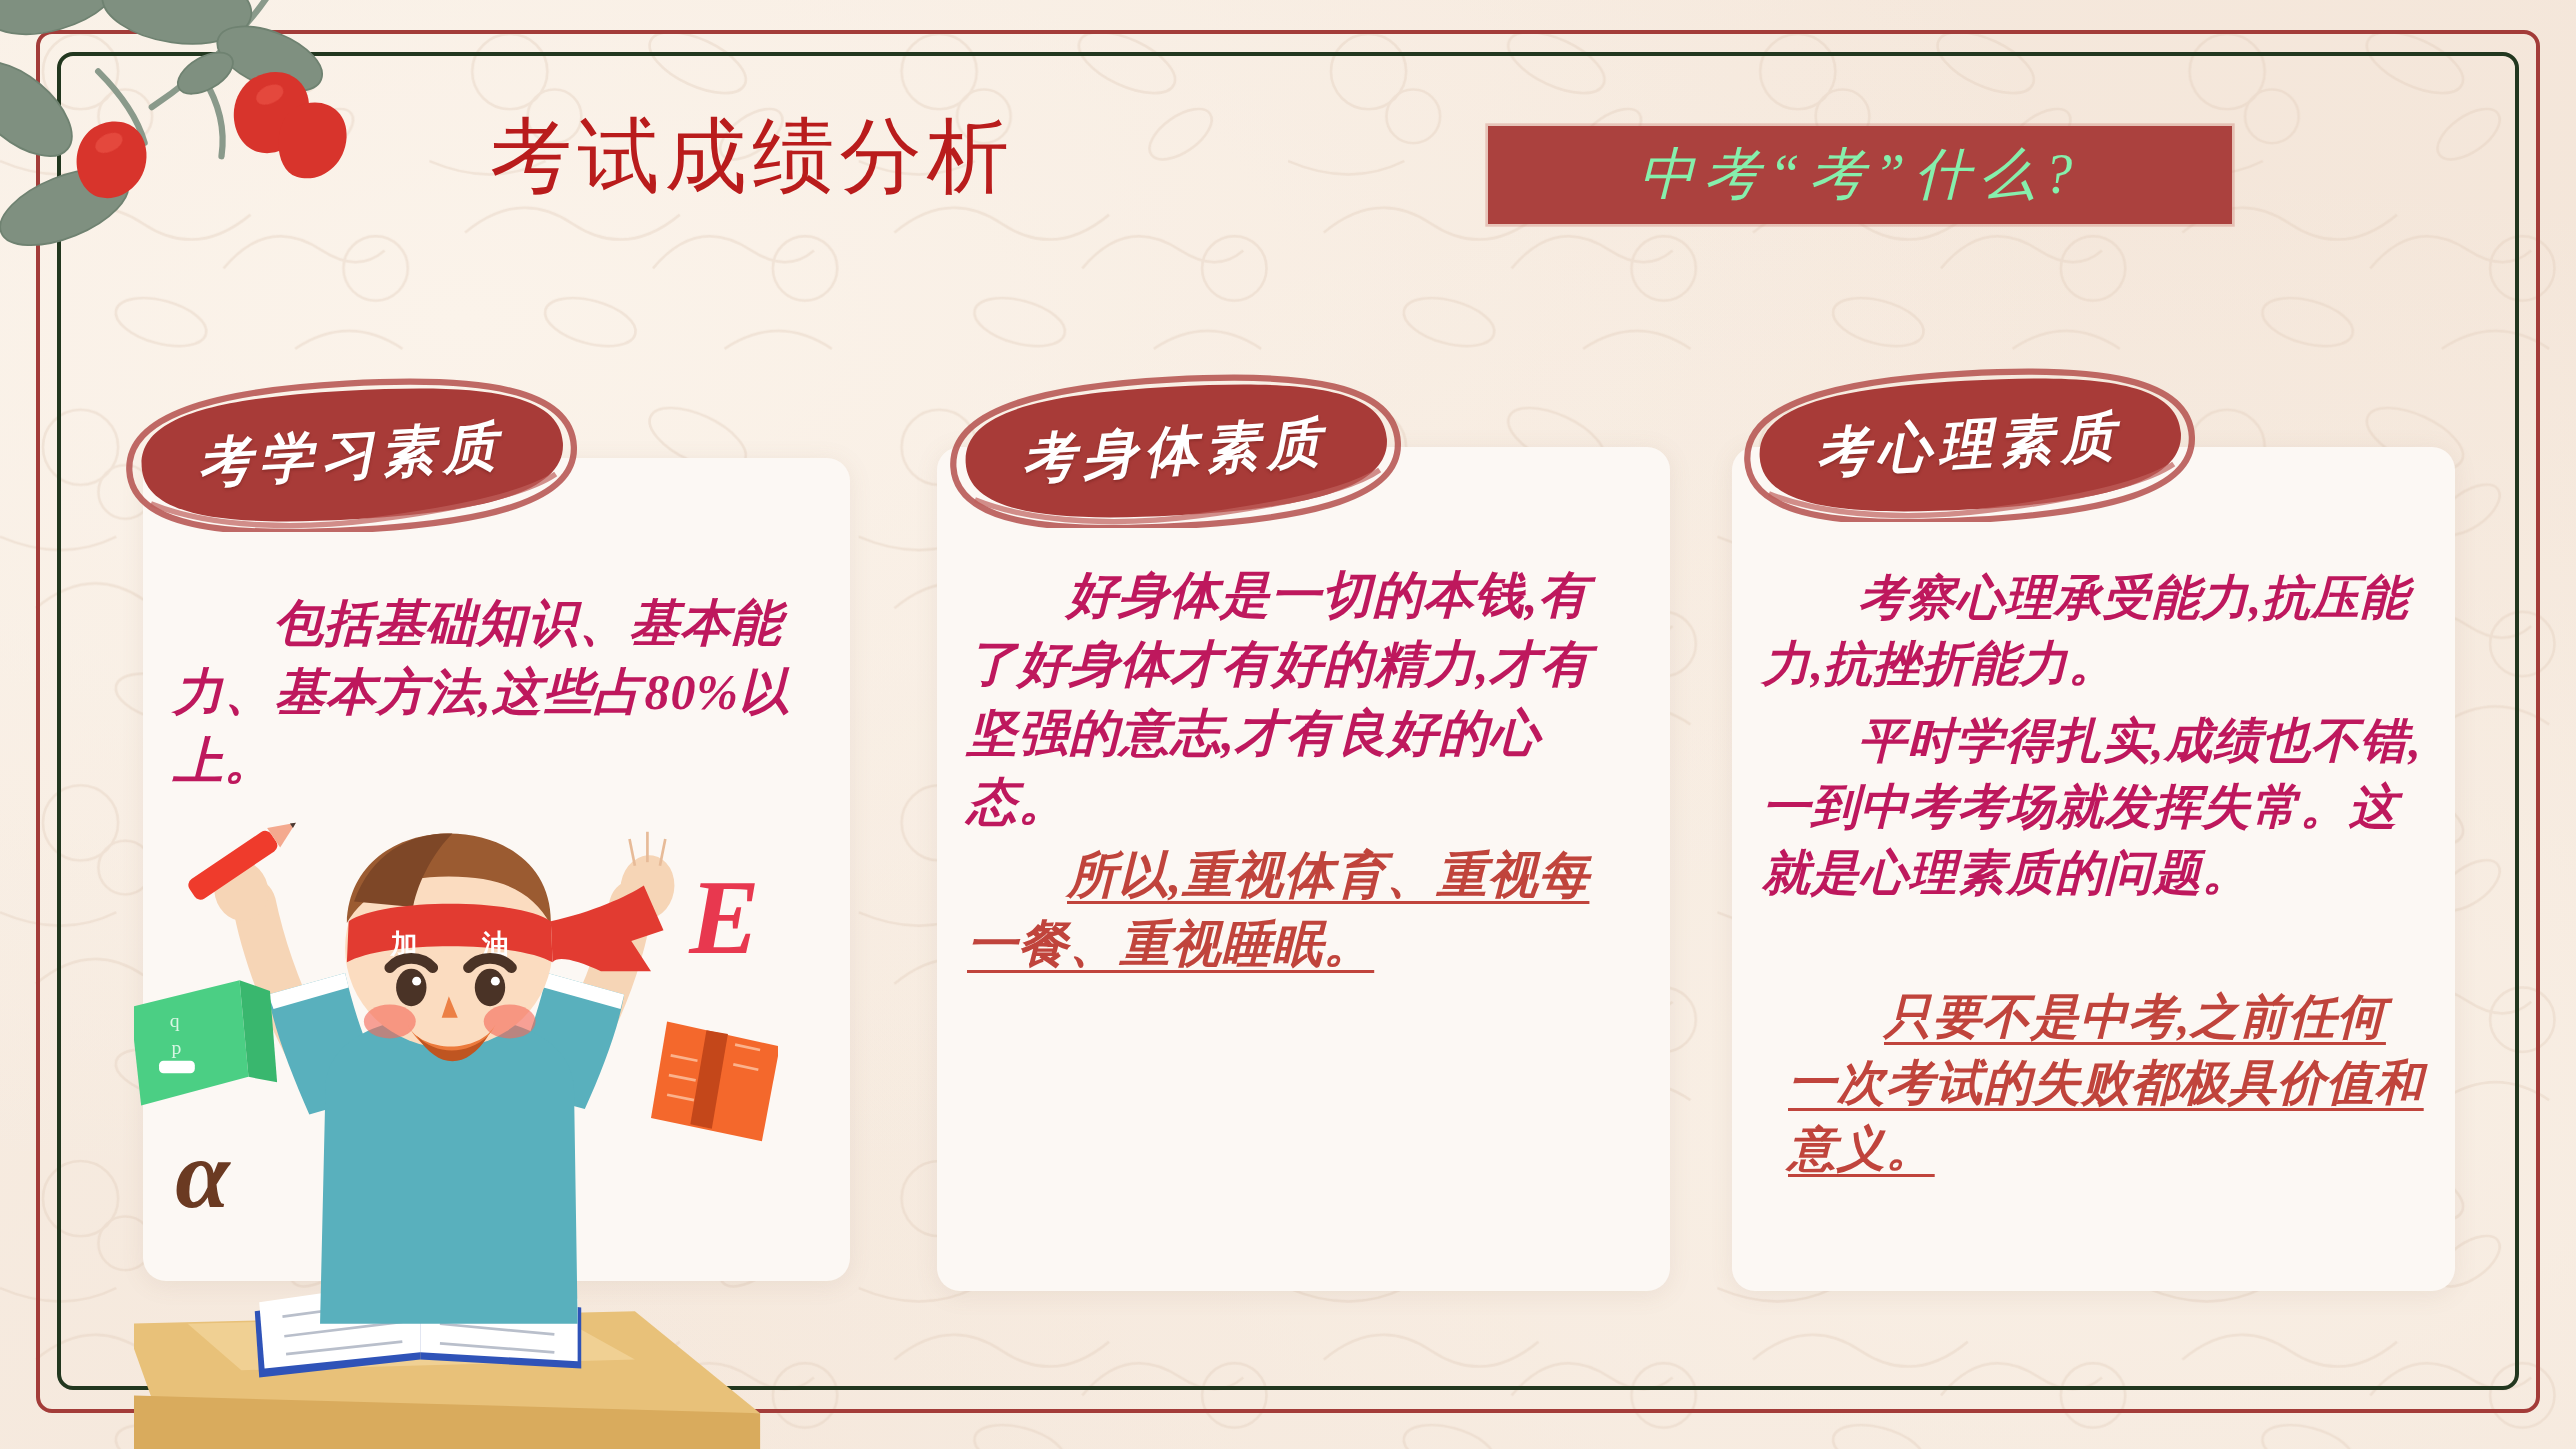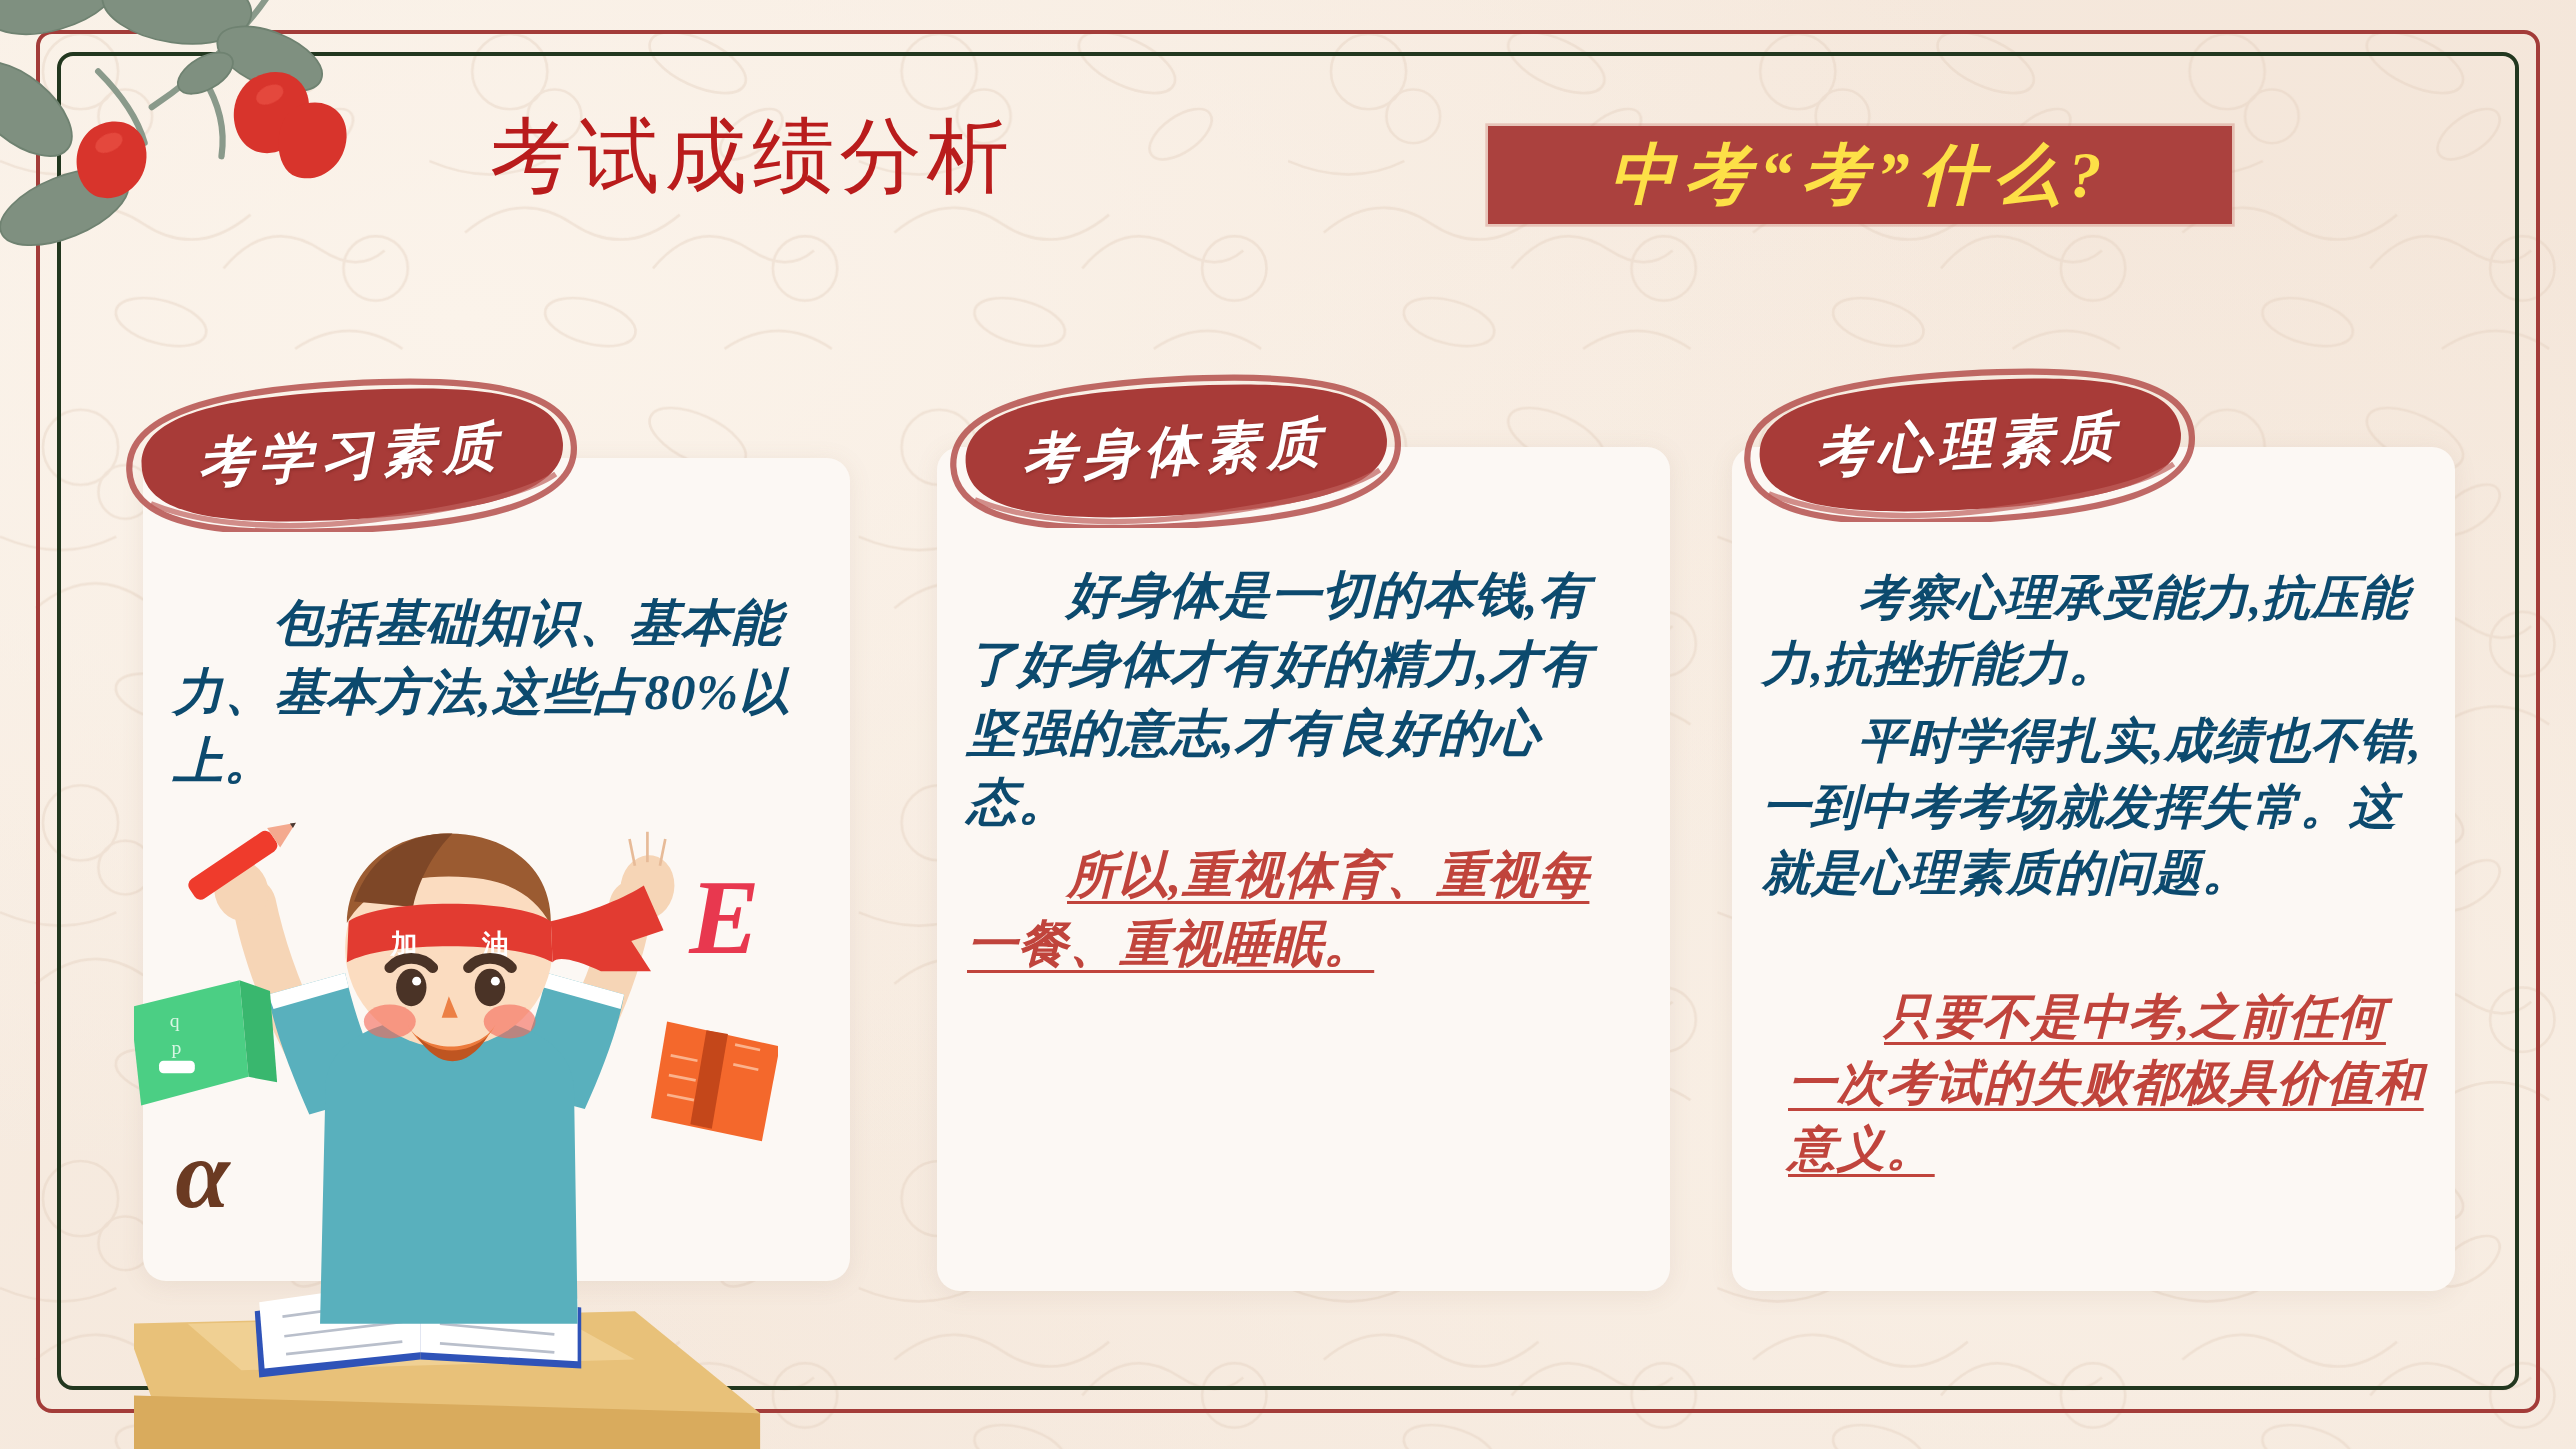--- a/index.html
+++ b/index.html
@@ -36,37 +36,37 @@
     font-size:82px;line-height:1;color:#b91c1c;
     letter-spacing:5.4px;font-weight:400;white-space:nowrap;
     font-family:"Liberation Serif","DejaVu Serif",serif;
   }
   #headline-banner{
     position:absolute;left:1488px;top:126px;width:744px;height:98px;
     background:#ab413e;box-shadow:0 0 0 2.7px rgba(200,120,110,.35);
     display:flex;align-items:center;justify-content:center;
   }
   #headline-banner .txt{
-    color:#fde047;font-size:66px;letter-spacing:9px;font-weight:700;
+    color:#86efac;font-size:56px;letter-spacing:9px;font-weight:400;
     font-style:italic;white-space:nowrap;
     font-family:"Liberation Serif","DejaVu Serif",serif;
   }
   
   .card{
     position:absolute;background:#fcf8f4;border-radius:23px;
     box-shadow:0 3.6px 23px rgba(140,110,90,.10);
   }
   #card-1{left:143px;top:458px;width:707px;height:823px;}
   #card-2{left:937px;top:447px;width:733px;height:844px;}
   #card-3{left:1732px;top:447px;width:723px;height:844px;}
 
   .card-body{
     position:absolute;left:0;right:0;
     padding:0 30px;box-sizing:border-box;
-    font-size:50px;line-height:1.38;color:#0c4a6e;
+    font-size:50px;line-height:1.38;color:#be185d;
     font-weight:700;font-style:italic;letter-spacing:0.9px;
     font-family:"Liberation Serif","DejaVu Serif",serif;
   }
   .indent{text-indent:2em;}
   .accent-red{color:#c0443c;}
   .underline-red{
     text-decoration:underline;
     text-decoration-color:#c0443c;
     text-underline-offset:9px;
     text-decoration-thickness:2.7px;

